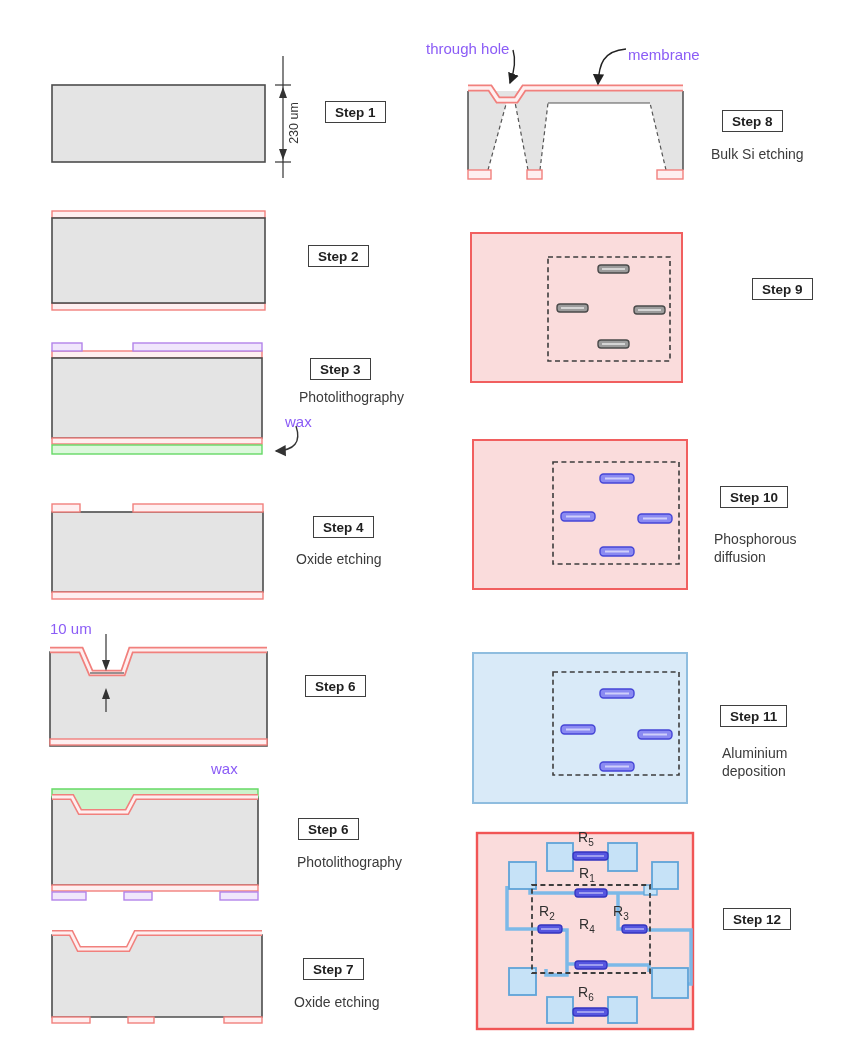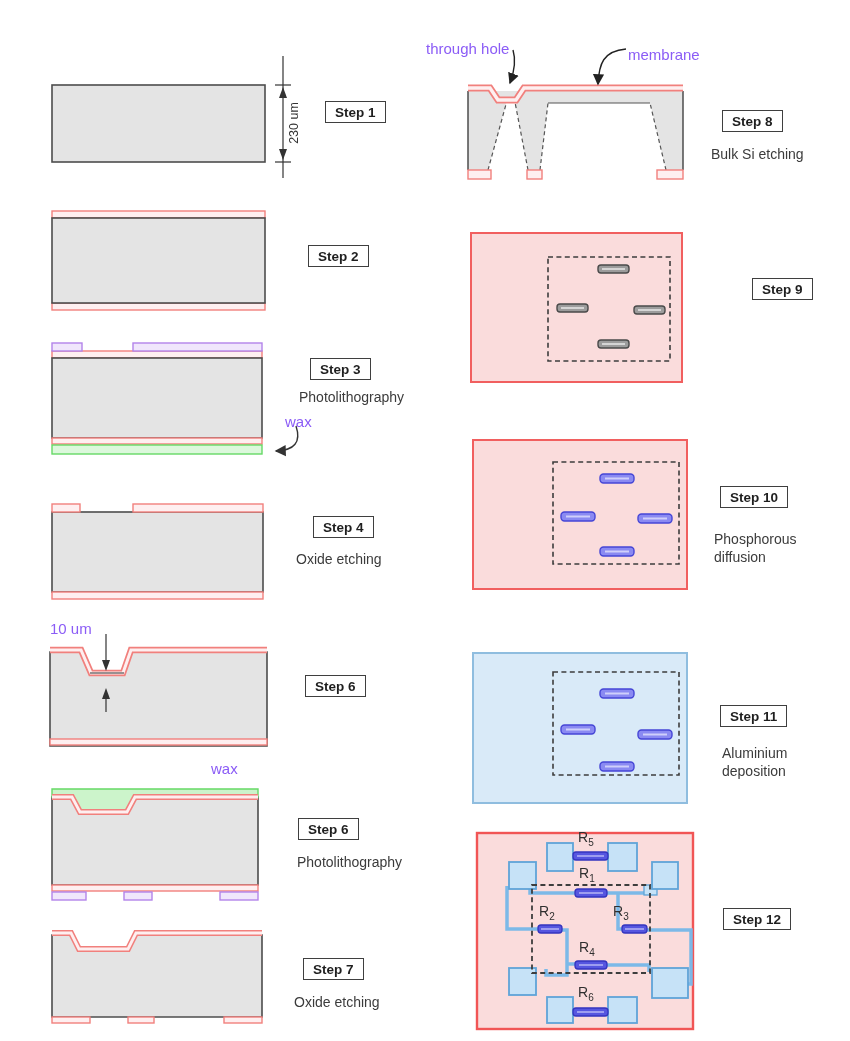--- a/index.html
+++ b/index.html
@@ -266,16 +266,16 @@
   </div>
   <div class="cap" style="left:722px;top:744px">
     <div>Aluminium</div>
     <div>deposition</div>
   </div>
 
   <span class="rlab" style="left:578px;top:829px"><span>R</span><sub>5</sub></span>
   <span class="rlab" style="left:579px;top:865px"><span>R</span><sub>1</sub></span>
   <span class="rlab" style="left:539px;top:903px"><span>R</span><sub>2</sub></span>
   <span class="rlab" style="left:613px;top:903px"><span>R</span><sub>3</sub></span>
-  <span class="rlab" style="left:579px;top:939px"><span>R</span><sub>4</sub></span>
+  <span class="rlab" style="left:579px;top:916px"><span>R</span><sub>4</sub></span>
   <span class="rlab" style="left:578px;top:984px"><span>R</span><sub>6</sub></span>
 
 </div>
 
 </body></html>

